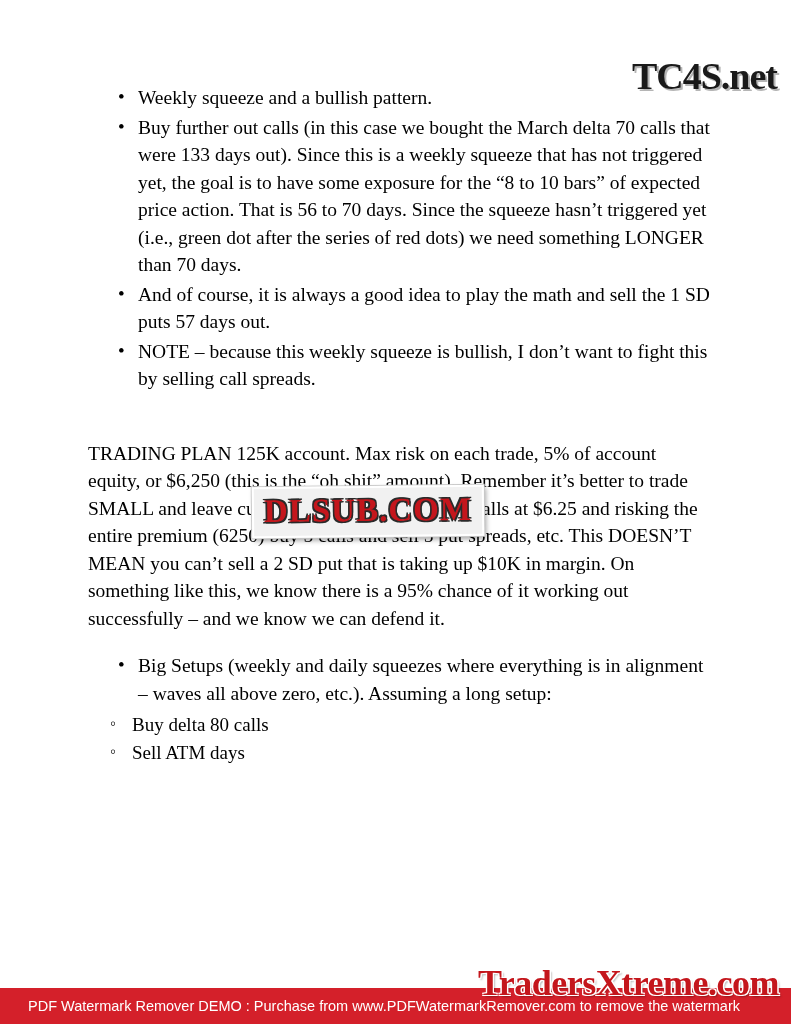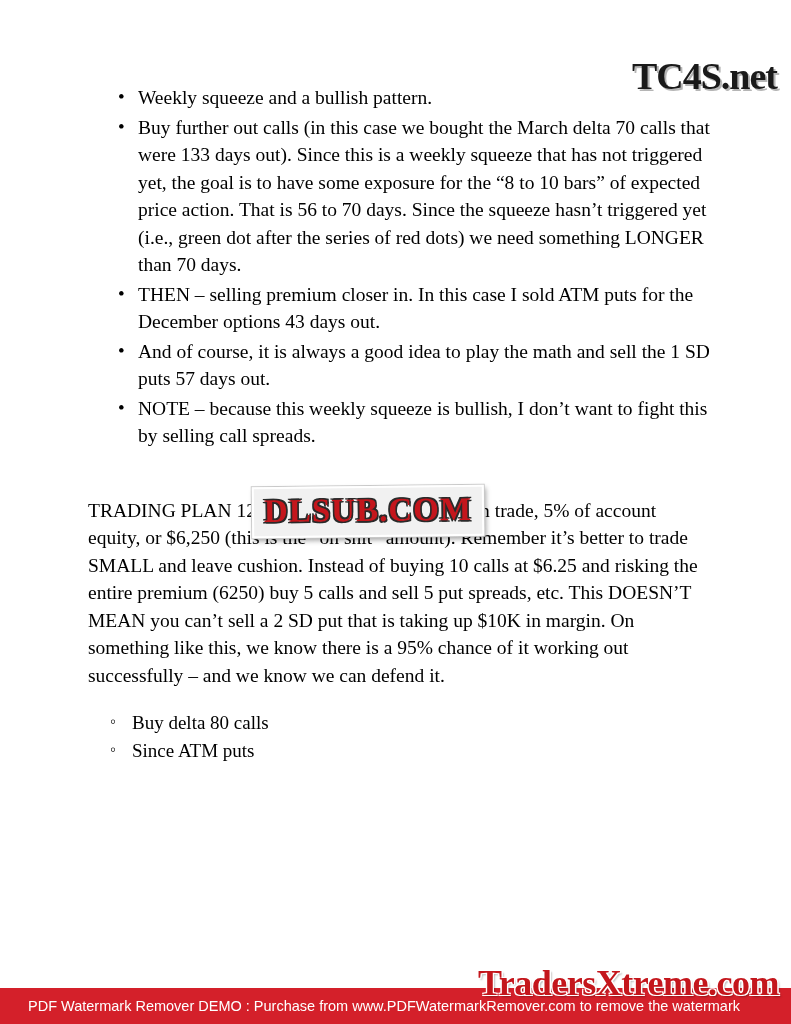--- a/index.html
+++ b/index.html
@@ -155,31 +155,33 @@
 <div class="page">
 
   <div class="brand-top">TC4S.net</div>
 
   <div class="doc">
 
 
     <ul class="bullets">
       <li>Weekly squeeze and a bullish pattern.</li>
       <li>Buy further out calls (in this case we bought the March delta 70 calls that were 133 days out).  Since this is a weekly squeeze that has not triggered yet, the goal is to have some exposure for the “8 to 10 bars” of expected price action.  That is 56 to 70 days.  Since the squeeze hasn’t triggered yet (i.e., green dot after the series of red dots) we need something LONGER than 70 days.</li>
-      <li>THEN – selling premium closer in.  In this case I sold ATM puts for the December options 43 days out.</li>
       <li>And of course, it is always a good idea to play the math and sell the 1 SD puts 57 days out.</li>
       <li>NOTE – because this weekly squeeze is bullish, I don’t want to fight this by selling call spreads.</li>
     </ul>
 
     <p class="para gap-before gap-after">TRADING PLAN  125K account.  Max risk on each trade, 5% of account equity, or $6,250 (this is the “oh shit” amount).  Remember it’s better to trade SMALL and leave cushion.  Instead of buying 10 calls at $6.25 and risking the entire premium (6250) buy 5 calls and sell 5 put spreads, etc.  This DOESN’T MEAN you can’t sell a 2 SD put that is taking up $10K in margin.  On something like this, we know there is a 95% chance of it working out successfully – and we know we can defend it.</p>
 
+    <ul class="bullets">
+      <li>Big Setups (weekly and daily squeezes where everything is in alignment – waves all above zero, etc.).  Assuming a long setup:</li>
+    </ul>
 
     <ul class="sub">
       <li>Buy delta 80 calls</li>
-      <li>Since ATM puts</li>
+      <li>Sell ATM days</li>
     </ul>
 
   </div>
 
   <div class="stamp">DLSUB.COM</div>
 
   <div class="footer-bar">
     <span>PDF Watermark Remover DEMO : Purchase from www.PDFWatermarkRemover.com to remove the watermark</span>
   </div>
 

